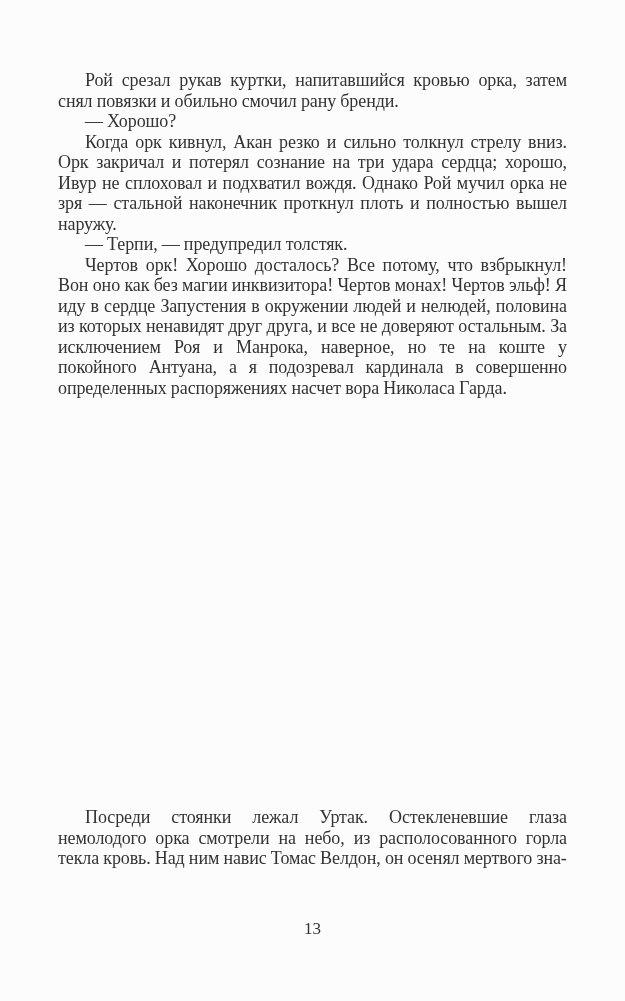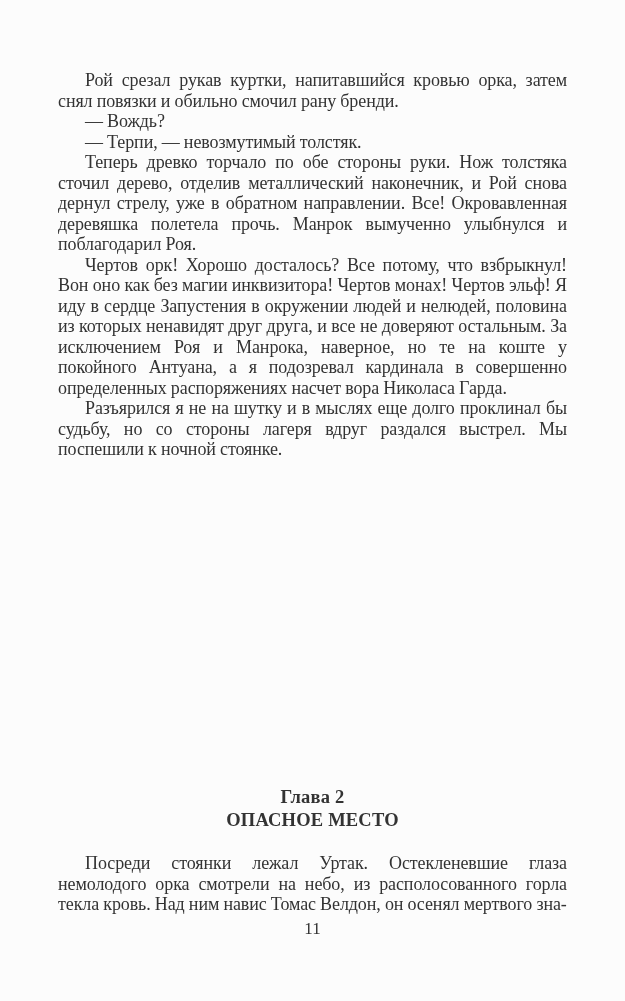--- a/index.html
+++ b/index.html
@@ -59,32 +59,27 @@
     }
   </style>
 </head>
 <body>
 
 <div class="page">
   <div class="column">
 
     <div class="body-block">
       <p class="para">Рой срезал рукав куртки, напитавшийся кровью орка, затем снял повязки и обильно смочил рану бренди.</p>
-      <p class="para">— Вождь?</p>
-      <p class="para">— Терпи, — невозмутимый толстяк.</p>
-      <p class="para">Теперь древко торчало по обе стороны руки. Нож толстяка сточил дерево, отделив металлический наконечник, и Рой снова дернул стрелу, уже в обратном направлении. Все! Окровавленная деревяшка полетела прочь. Манрок вымученно улыбнулся и поблагодарил Роя.</p>
+      <p class="para">— Хорошо?</p>
+      <p class="para">Когда орк кивнул, Акан резко и сильно толкнул стрелу вниз. Орк закричал и потерял сознание на три удара сердца; хорошо, Ивур не сплоховал и подхватил вождя. Однако Рой мучил орка не зря — стальной наконечник проткнул плоть и полностью вышел наружу.</p>
+      <p class="para">— Терпи, — предупредил толстяк.</p>
       <p class="para">Чертов орк! Хорошо досталось? Все потому, что взбрыкнул! Вон оно как без магии инквизитора! Чертов монах! Чертов эльф! Я иду в сердце Запустения в окружении людей и нелюдей, половина из которых ненавидят друг друга, и все не доверяют остальным. За исключением Роя и Манрока, наверное, но те на коште у покойного Антуана, а я подозревал кардинала в совершенно определенных распоряжениях насчет вора Николаса Гарда.</p>
-      <p class="para">Разъярился я не на шутку и в мыслях еще долго проклинал бы судьбу, но со стороны лагеря вдруг раздался выстрел. Мы поспешили к ночной стоянке.</p>
     </div>
 
-    <div class="chapter-heading">
-      <div>Глава 2</div>
-      <div>ОПАСНОЕ МЕСТО</div>
-    </div>
 
     <div class="after-block">
       <p class="para">Посреди стоянки лежал Уртак. Остекленевшие глаза немолодого орка смотрели на небо, из располосованного горла текла кровь. Над ним навис Томас Велдон, он осенял мертвого зна-</p>
     </div>
 
   </div>
 
-  <div class="page-number">11</div>
+  <div class="page-number">13</div>
 </div>
 
 </body></html>

